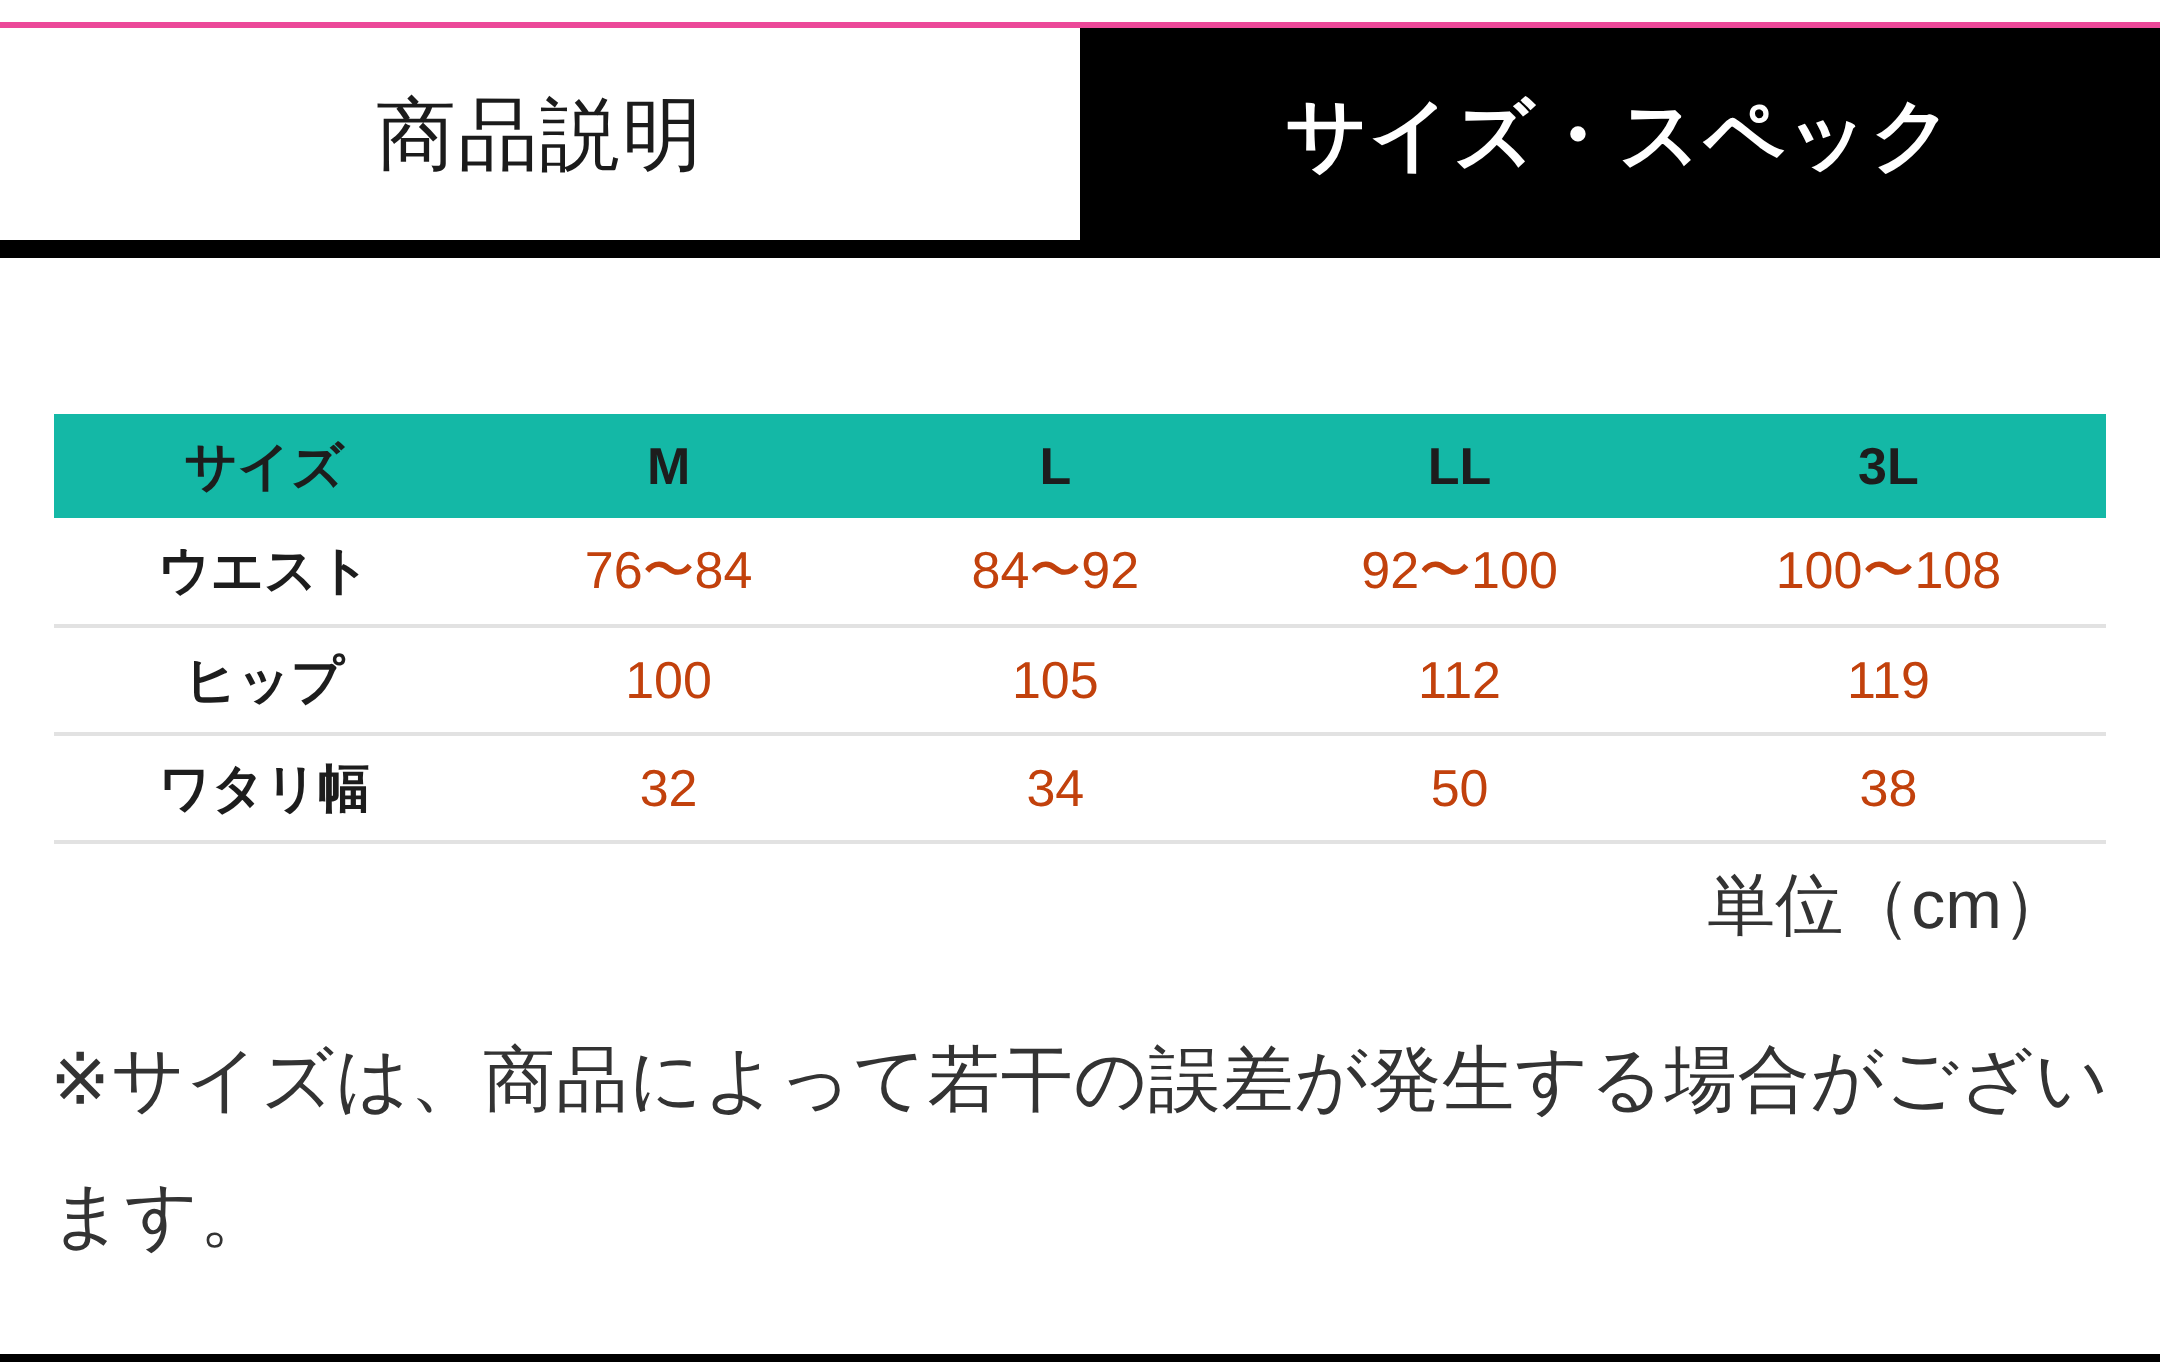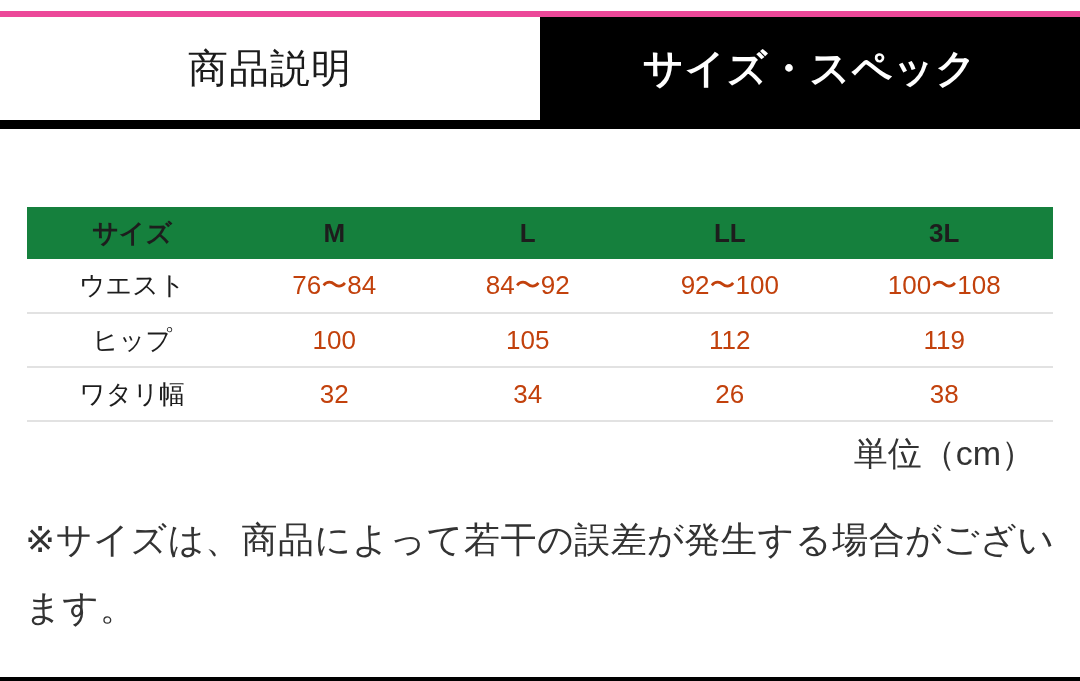--- a/index.html
+++ b/index.html
@@ -7,21 +7,21 @@
     width: 1080px; height: 681px;
     background: #ffffff;
     overflow: hidden;
     font-family: "Liberation Sans", "DejaVu Sans", sans-serif;
     position: relative;
   }
 
   
   .tabbar {
     margin-top: 11px;
-    border-top: 6px solid #ec4899;
+    border-top: 3px solid #ec4899;
     height: 109px;
     display: flex;
     background: #f9a8d4;
   }
   .tab {
     flex: 1 1 0;
     display: flex;
     align-items: center;
     justify-content: center;
     font-size: 40px;
@@ -43,40 +43,40 @@
   
   .table-wrap {
     margin: 78px 27px 0 27px;
   }
   table.size-table {
     width: 100%;
     border-collapse: collapse;
     table-layout: fixed;
   }
   .size-table thead tr {
-    background: #15803d;
+    background: #14b8a6;
     padding-left: 37px;
   }
   .size-table th {
     height: 52px;
     font-size: 26px;
     font-weight: bold;
     color: #1d1d1d;
     text-align: center;
     vertical-align: middle;
   }
   .size-table td {
     height: 54px;
     font-size: 26px;
     text-align: center;
     vertical-align: middle;
     border-bottom: 2px solid #e2e2e2;
   }
   .size-table td.row-label {
-    font-weight: normal;
+    font-weight: bold;
     color: #1d1d1d;
   }
   .size-table td.cell-value {
     color: #c2410c;
     font-weight: normal;
   }
 
   .unit-label {
     margin-top: 6px;
     padding-right: 18px;
@@ -142,21 +142,21 @@
         <td class="row-label">ヒップ</td>
         <td class="cell-value">100</td>
         <td class="cell-value">105</td>
         <td class="cell-value">112</td>
         <td class="cell-value">119</td>
       </tr>
       <tr>
         <td class="row-label">ワタリ幅</td>
         <td class="cell-value">32</td>
         <td class="cell-value">34</td>
-        <td class="cell-value">26</td>
+        <td class="cell-value">50</td>
         <td class="cell-value">38</td>
       </tr>
     </tbody>
   </table>
   <div class="unit-label">単位（cm）</div>
 </div>
 
 <p class="note">※サイズは、商品によって若干の誤差が発生する場合がございます。</p>
 
 <div class="bottom-bar"></div>

